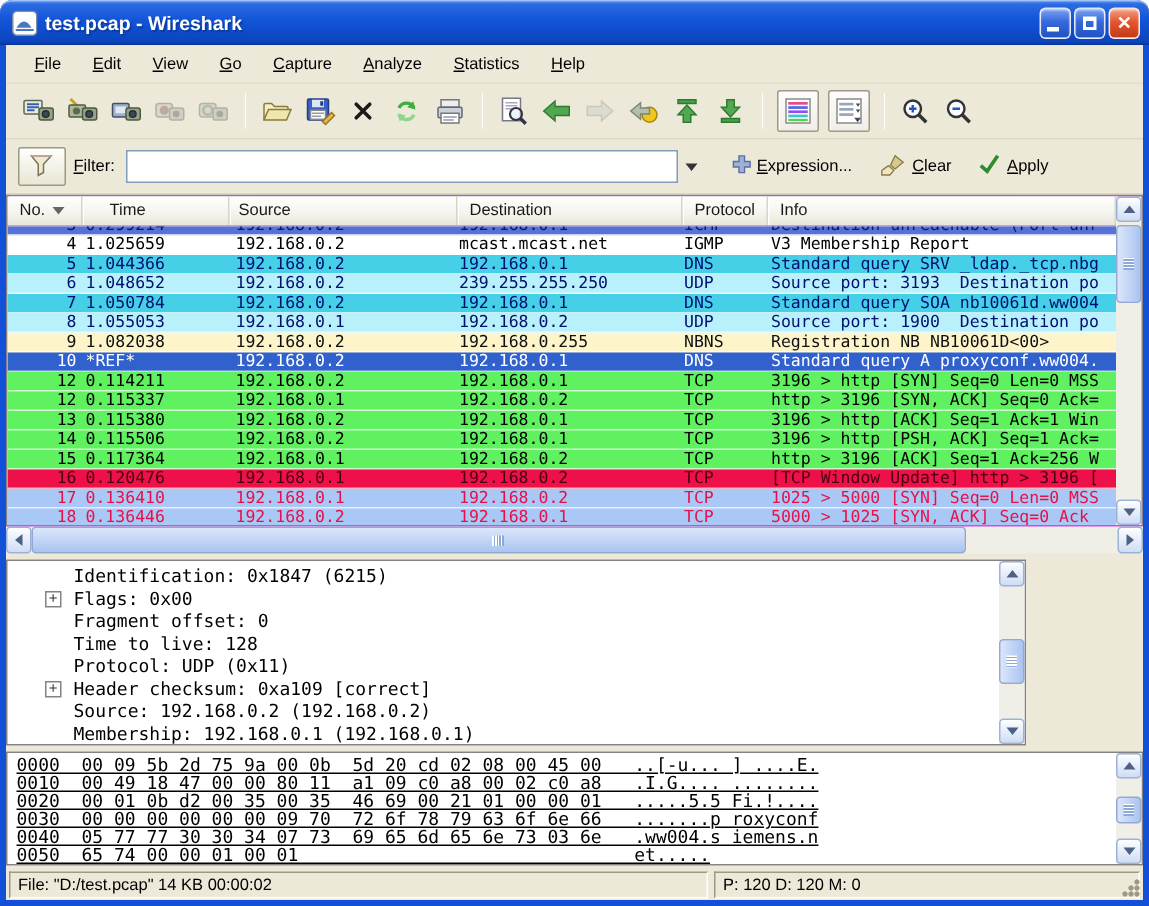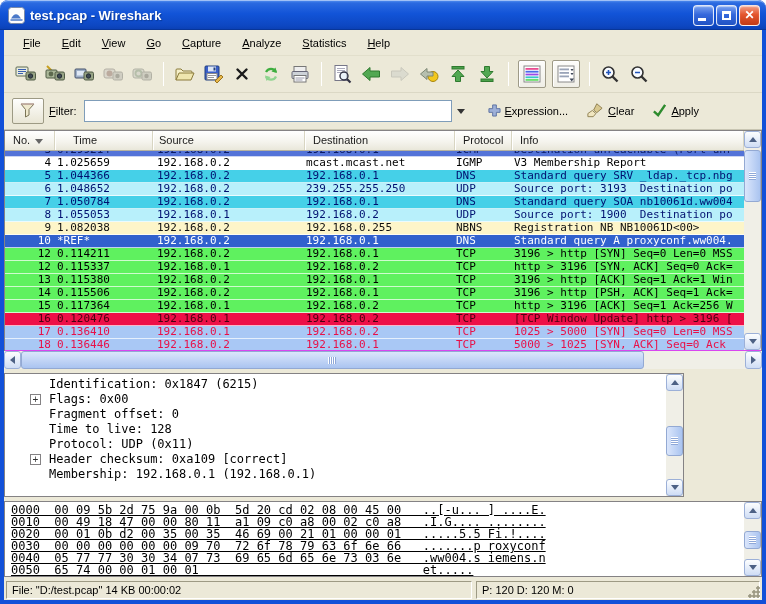--- a/index.html
+++ b/index.html
@@ -543,20 +543,21 @@
       </div>
 
     <div class="details-pane">
       <div class="detail-lines" id="detail-lines">
           <div class="detail-line"><span>Identification: 0x1847 (6215)</span></div>
           <div class="detail-line"><span class="expander">+</span><span>Flags: 0x00</span></div>
           <div class="detail-line"><span>Fragment offset: 0</span></div>
           <div class="detail-line"><span>Time to live: 128</span></div>
           <div class="detail-line"><span>Protocol: UDP (0x11)</span></div>
           <div class="detail-line"><span class="expander">+</span><span>Header checksum: 0xa109 [correct]</span></div>
+          <div class="detail-line"><span>Source: 192.168.0.2 (192.168.0.2)</span></div>
           <div class="detail-line"><span>Membership: 192.168.0.1 (192.168.0.1)</span></div>
         </div>
       <div class="scroll-v" id="details-vscroll" style="right:0;top:0;height:122px;">
           <div class="sb-btn" style="top:0;left:0">
             <span class="tri tri-up"></span>
           </div>
           <div class="sb-track" style="top:17px;bottom:17px;left:0;width:17px">
             <div class="sb-thumb" style="left:0;width:17px;top:40%;height:34%">
               <span class="sb-grip-v"></span>
             </div>

